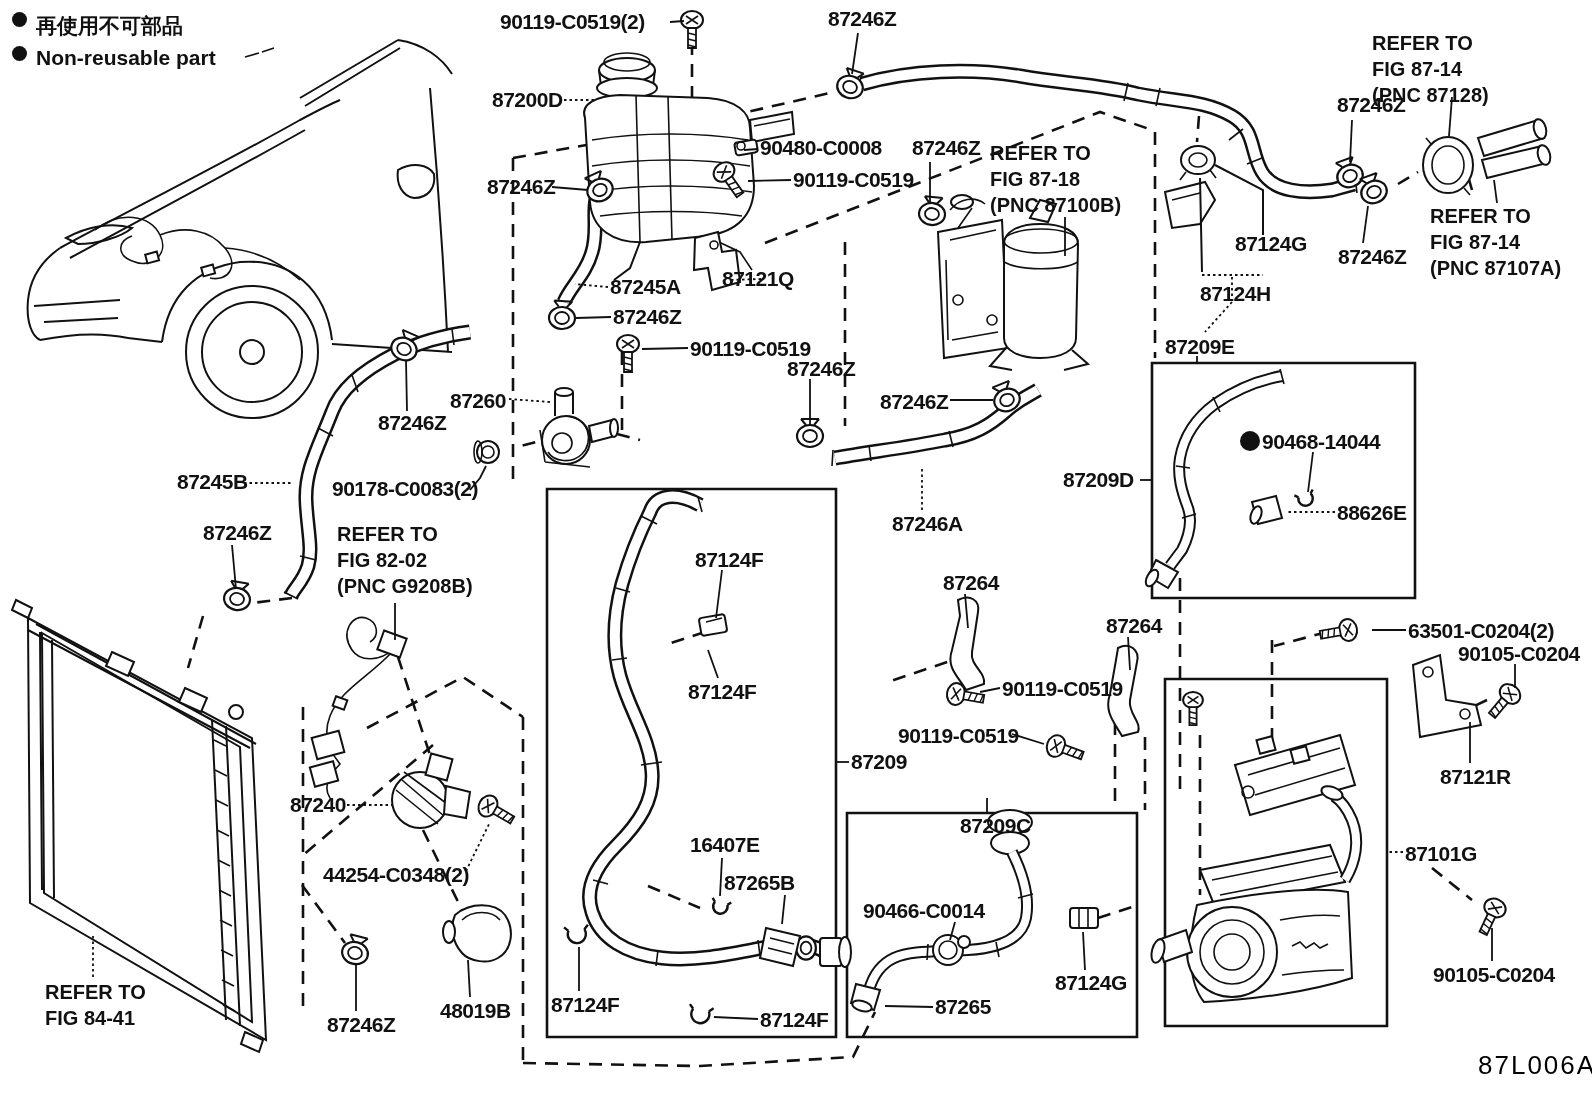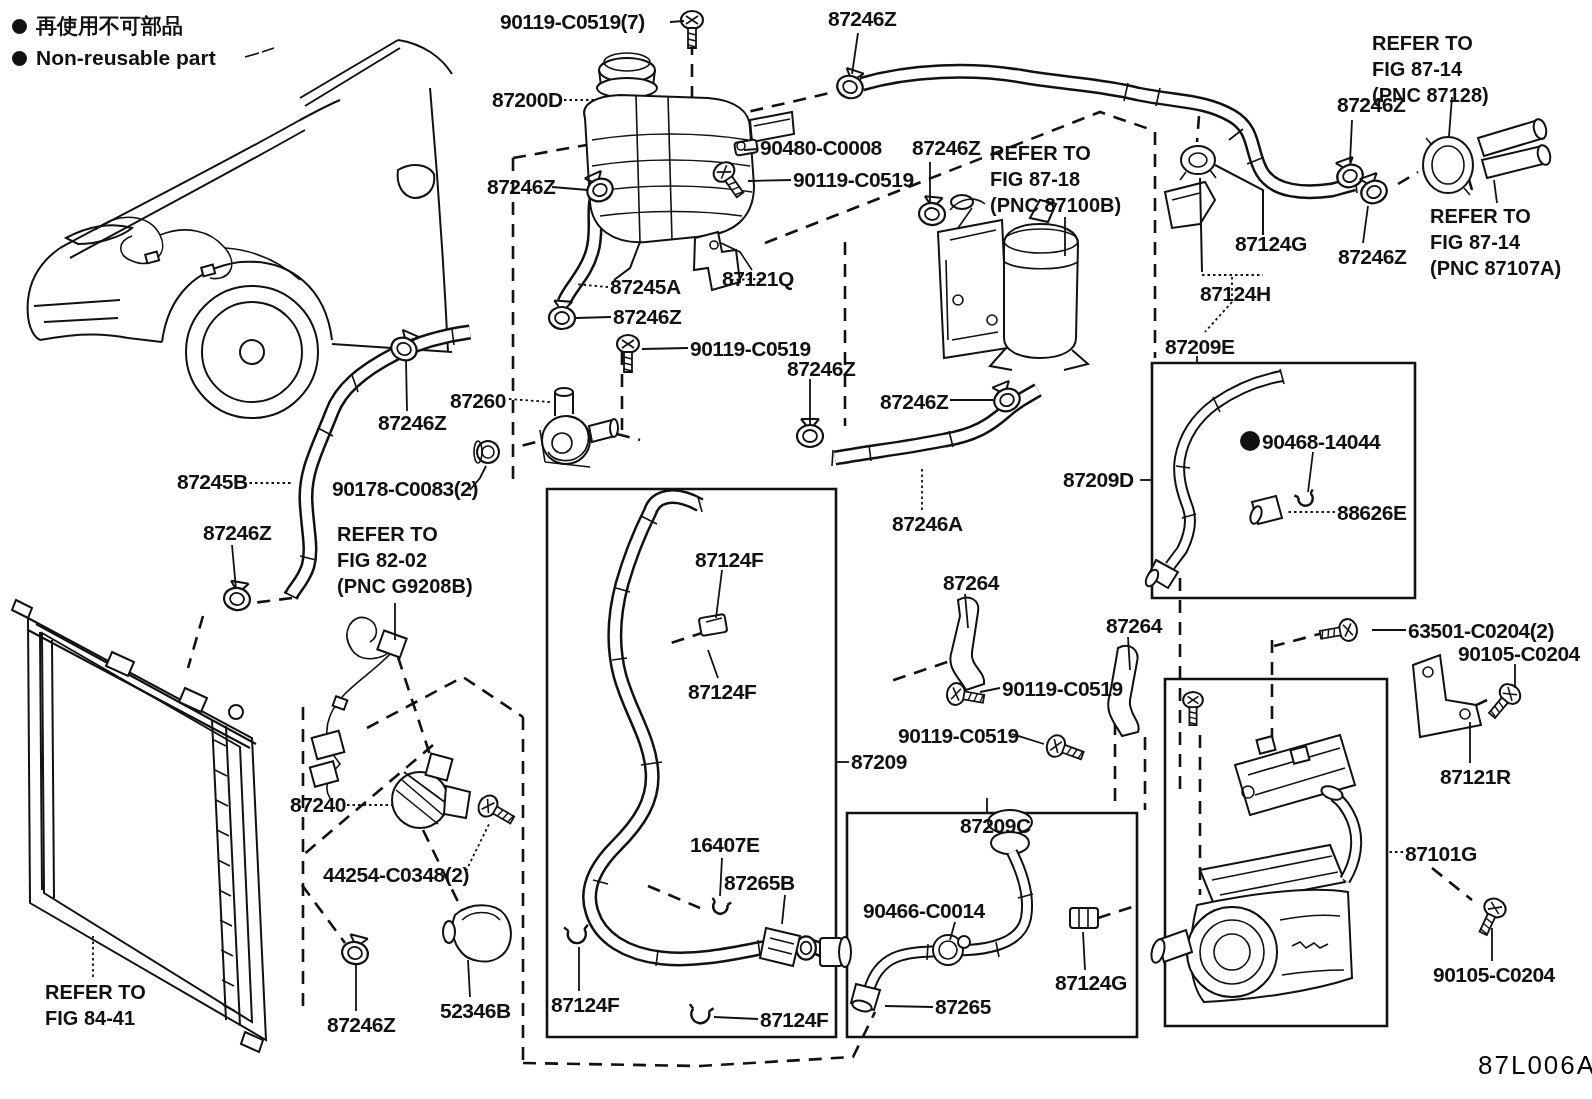--- a/index.html
+++ b/index.html
@@ -4,21 +4,21 @@
 <style>
   html,body{margin:0;padding:0;background:#fff;}
   #stage{position:relative;width:1592px;height:1099px;background:#fff;overflow:hidden;
          font-family:"Liberation Sans",sans-serif;color:#111;}
   #art{position:absolute;left:0;top:0;}
   .lbl{position:absolute;font-weight:bold;font-size:21px;line-height:23px;
        letter-spacing:-0.5px;white-space:pre-line;color:#111;}
   .ref{font-size:20px;line-height:26px;letter-spacing:0;}
   .code{font-weight:normal;font-size:26px;letter-spacing:2px;color:#000000;}
   .legend{position:absolute;left:12px;top:12px;}
-  .legend-row{display:flex;align-items:center;margin-bottom:6px;}
+  .legend-row{display:flex;align-items:flex-start;margin-bottom:6px;}
   .legend-dot{width:15px;height:15px;border-radius:50%;background:#111;margin-right:9px;flex:0 0 auto;}
   .legend-text{font-weight:bold;font-size:21px;letter-spacing:0;}
   svg *{vector-effect:non-scaling-stroke;}
   .ln{fill:none;stroke:#111;stroke-width:2;}
   .thin{fill:none;stroke:#111;stroke-width:1.6;}
   .dash{fill:none;stroke:#111;stroke-width:2.6;stroke-dasharray:13 9;}
   .dot-ld{fill:none;stroke:#111;stroke-width:1.8;stroke-dasharray:2.5 3;}
   .ld{fill:none;stroke:#111;stroke-width:1.8;}
   .box{fill:none;stroke:#111;stroke-width:2.6;}
   .ho{fill:none;stroke:#111;stroke-width:15;stroke-linecap:butt;}
@@ -389,21 +389,21 @@
   <div class="legend-row">
     <div class="legend-dot"></div>
     <div class="legend-text">再使用不可部品</div>
   </div>
   <div class="legend-row">
     <div class="legend-dot"></div>
     <div class="legend-text">Non-reusable part</div>
   </div>
 </div>
 
-<div class="lbl" style="left:500px;top:10px">90119-C0519(7)</div>
+<div class="lbl" style="left:500px;top:10px">90119-C0519(2)</div>
 <div class="lbl" style="left:828px;top:7px">87246Z</div>
 <div class="lbl" style="left:492px;top:88px">87200D</div>
 <div class="lbl" style="left:760px;top:136px">90480-C0008</div>
 <div class="lbl" style="left:487px;top:175px">87246Z</div>
 <div class="lbl" style="left:793px;top:168px">90119-C0519</div>
 <div class="lbl" style="left:912px;top:136px">87246Z</div>
 <div class="lbl ref" style="left:990px;top:140px">REFER TO
 FIG 87-18
 (PNC 87100B)</div>
 <div class="lbl" style="left:1337px;top:93px">87246Z</div>
@@ -449,20 +449,20 @@
 <div class="lbl" style="left:290px;top:793px">87240</div>
 <div class="lbl" style="left:323px;top:863px">44254-C0348(2)</div>
 <div class="lbl" style="left:690px;top:833px">16407E</div>
 <div class="lbl" style="left:724px;top:871px">87265B</div>
 <div class="lbl" style="left:863px;top:899px">90466-C0014</div>
 <div class="lbl" style="left:935px;top:995px">87265</div>
 <div class="lbl" style="left:1055px;top:971px">87124G</div>
 <div class="lbl ref" style="left:45px;top:979px">REFER TO
 FIG 84-41</div>
 <div class="lbl" style="left:327px;top:1013px">87246Z</div>
-<div class="lbl" style="left:440px;top:999px">52346B</div>
+<div class="lbl" style="left:440px;top:999px">48019B</div>
 <div class="lbl" style="left:551px;top:993px">87124F</div>
 <div class="lbl" style="left:760px;top:1008px">87124F</div>
 <div class="lbl" style="left:1433px;top:963px">90105-C0204</div>
 <div class="lbl" style="left:378px;top:411px">87246Z</div>
 <div class="lbl code" style="left:1478px;top:1054px">87L006A</div>
 
 </div>
 
 </body></html>

